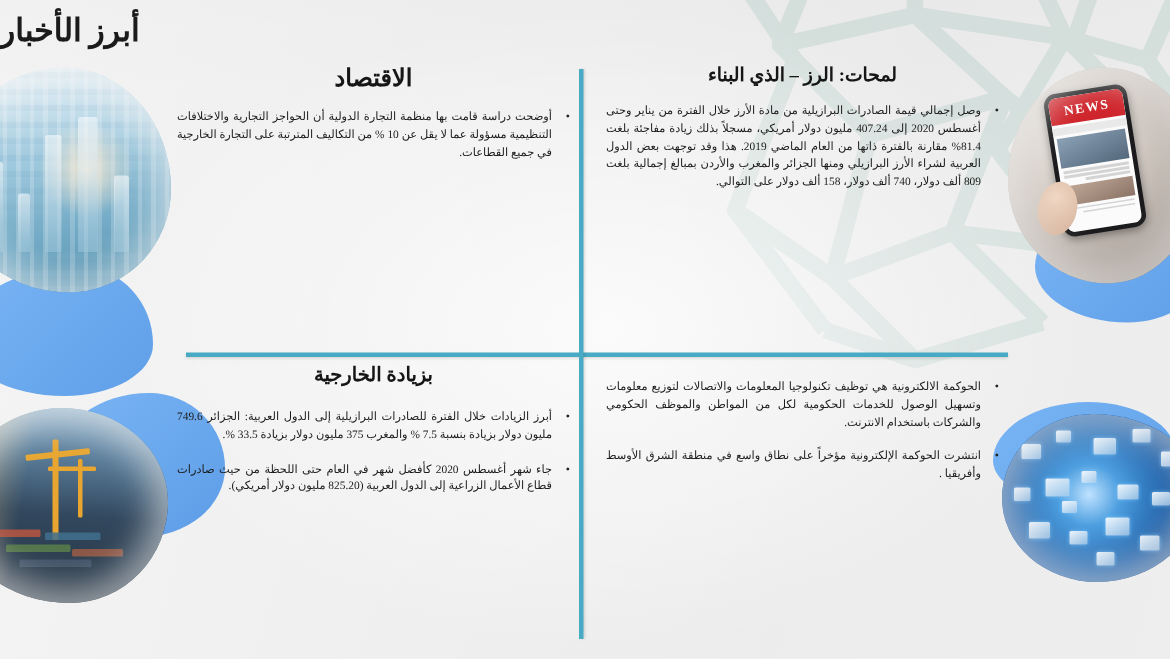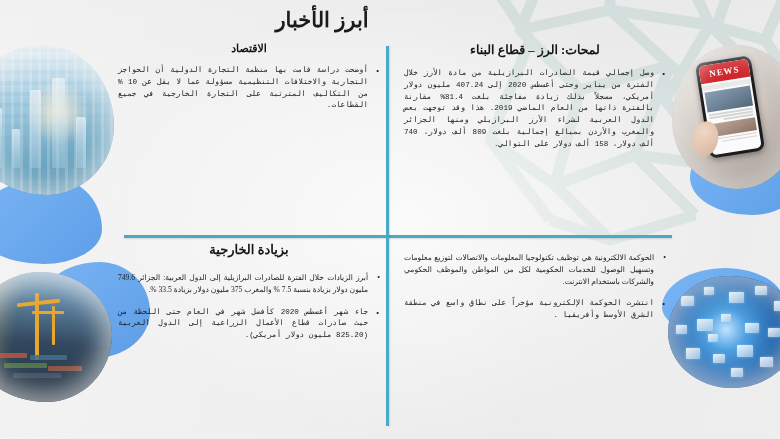--- a/index.html
+++ b/index.html
@@ -44,21 +44,21 @@
       linear-gradient(to bottom, rgba(0,0,0,0.012) 0%, rgba(0,0,0,0.0) 25%);
     pointer-events: none;
   }
 
   
   .slide-title {
     position: absolute;
     top: 8px;
     left: 0;
     width: 644px;
-    text-align: center;
+    text-align: left;
     font-size: 21px;
     font-weight: bold;
     color: #1b1b1b;
     letter-spacing: 0.2px;
     z-index: 12;
   }
 
   
   .div-h {
     position: absolute;
@@ -86,21 +86,21 @@
     position: absolute;
     z-index: 8;
   }
   .q-tl { left: 118px; top: 42px; width: 262px; }
   .q-tr { left: 404px; top: 42px; width: 262px; }
   .q-bl { left: 118px; top: 242px; width: 262px; }
   .q-br { left: 404px; top: 252px; width: 262px; }
 
   .quad-head {
     text-align: center;
-    font-size: 11px;
+    font-size: 16px;
     font-weight: bold;
     color: #161616;
     margin-bottom: 10px;
   }
   .q-tr .quad-head, .q-br .quad-head { font-size: 12.5px; }
   .q-bl .quad-head { font-size: 13px; margin-bottom: 14px; }
   .q-br .quad-head { font-size: 14px; margin-bottom: 13px; }
 
   ul.bullets {
     list-style: none;
@@ -118,21 +118,21 @@
     text-align-last: right;
   }
   ul.bullets > li::before {
     content: "\2022";
     position: absolute;
     right: 0;
     top: 0;
     font-size: 8px;
     color: #222;
   }
-  ul.bullets > li:last-child { margin-bottom: 0; font-family: Liberation Mono, monospace; }
+  ul.bullets > li:last-child { margin-bottom: 0; }
 
   
   .blob-accent {
     position: absolute;
     background: #6aaaf0;
     z-index: 3;
   }
 
   .photo {
     position: absolute;
@@ -338,21 +338,21 @@
   <div class="slide-title">أبرز الأخبار</div>
 
   <div class="quad q-tl">
     <div class="quad-head">الاقتصاد</div>
     <ul class="bullets">
       <li>أوضحت دراسة قامت بها منظمة التجارة الدولية أن الحواجز التجارية والاختلافات التنظيمية مسؤولة عما لا يقل عن 10 % من التكاليف المترتبة على التجارة الخارجية في جميع القطاعات.</li>
     </ul>
   </div>
 
   <div class="quad q-tr">
-    <div class="quad-head">لمحات: الرز – قطاع البناء</div>
+    <div class="quad-head">لمحات: الرز – الذي البناء</div>
     <ul class="bullets">
       <li>وصل إجمالي قيمة الصادرات البرازيلية من مادة الأرز خلال الفترة من يناير وحتى أغسطس 2020 إلى 407.24 مليون دولار أمريكي، مسجلاً بذلك زيادة مفاجئة بلغت 81.4% مقارنة بالفترة ذاتها من العام الماضي 2019. هذا وقد توجهت بعض الدول العربية لشراء الأرز البرازيلي ومنها الجزائر والمغرب والأردن بمبالغ إجمالية بلغت 809 ألف دولار، 740 ألف دولار، 158 ألف دولار على التوالي.</li>
     </ul>
   </div>
 
   <div class="quad q-bl">
     <div class="quad-head">بزيادة الخارجية</div>
     <ul class="bullets">
       <li>أبرز الزيادات خلال الفترة للصادرات البرازيلية إلى الدول العربية: الجزائر 749.6 مليون دولار بزيادة بنسبة 7.5 % والمغرب 375 مليون دولار بزيادة 33.5 %.</li>
       <li>جاء شهر أغسطس 2020 كأفضل شهر في العام حتى اللحظة من حيث صادرات قطاع الأعمال الزراعية إلى الدول العربية (825.20 مليون دولار أمريكي).</li>

